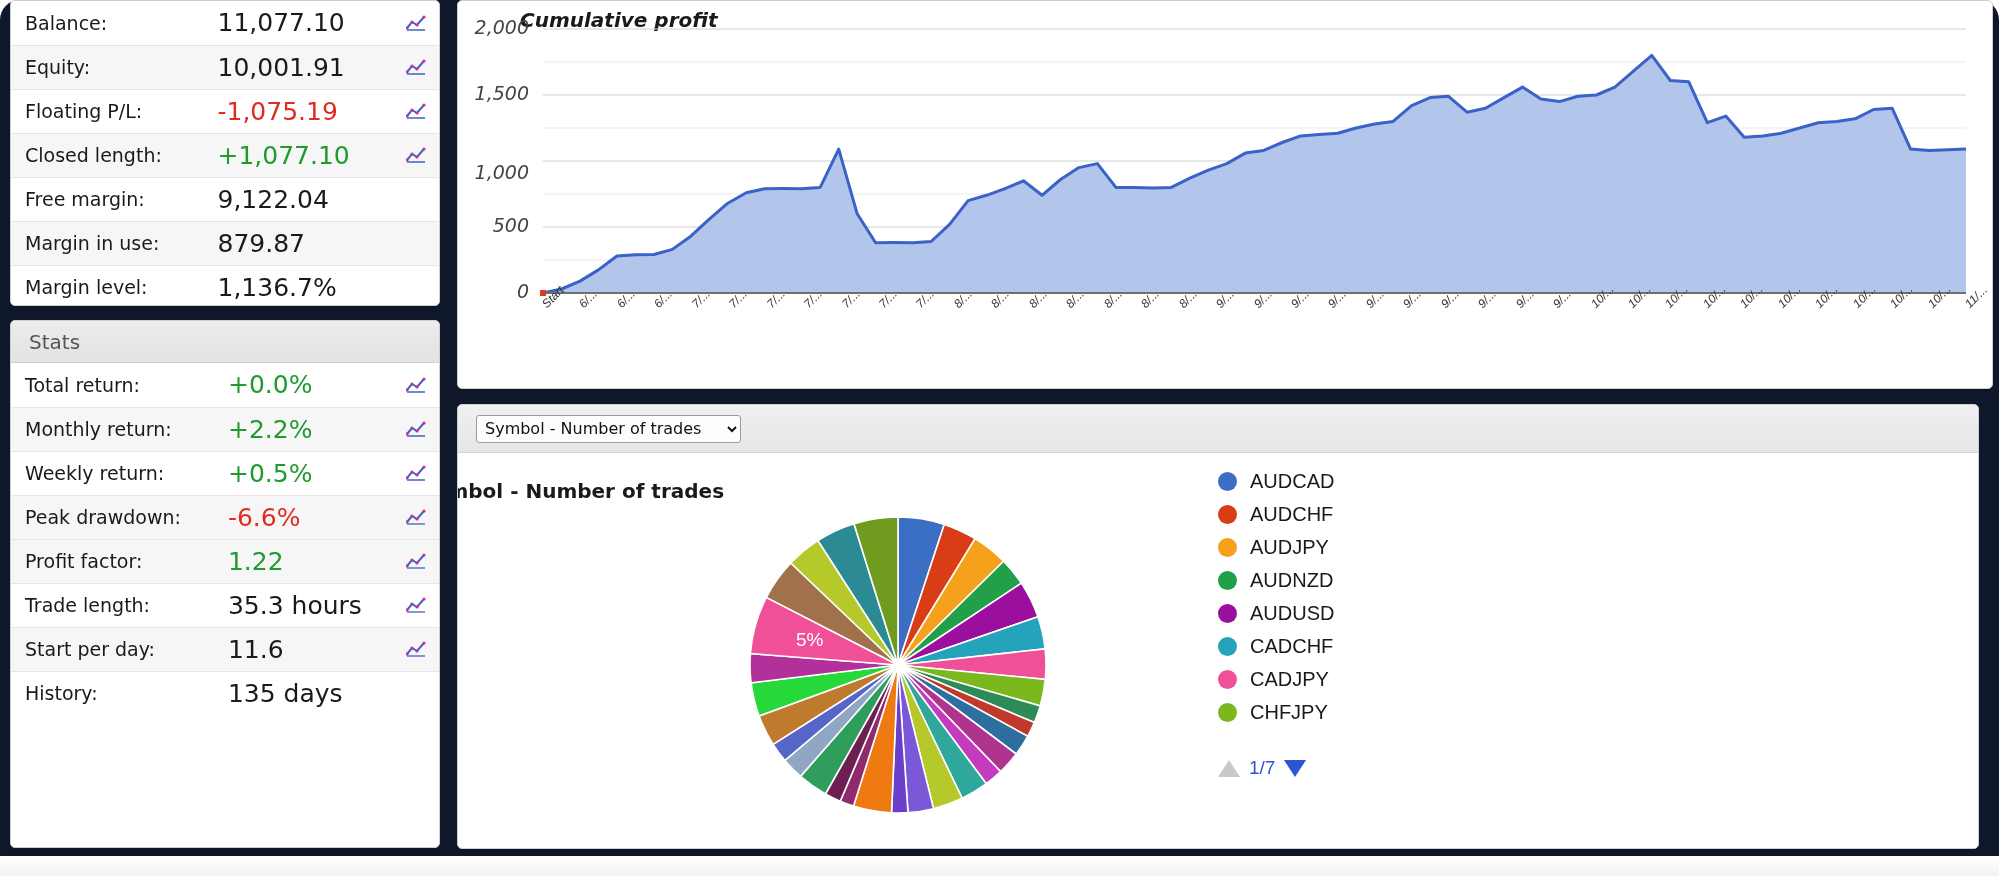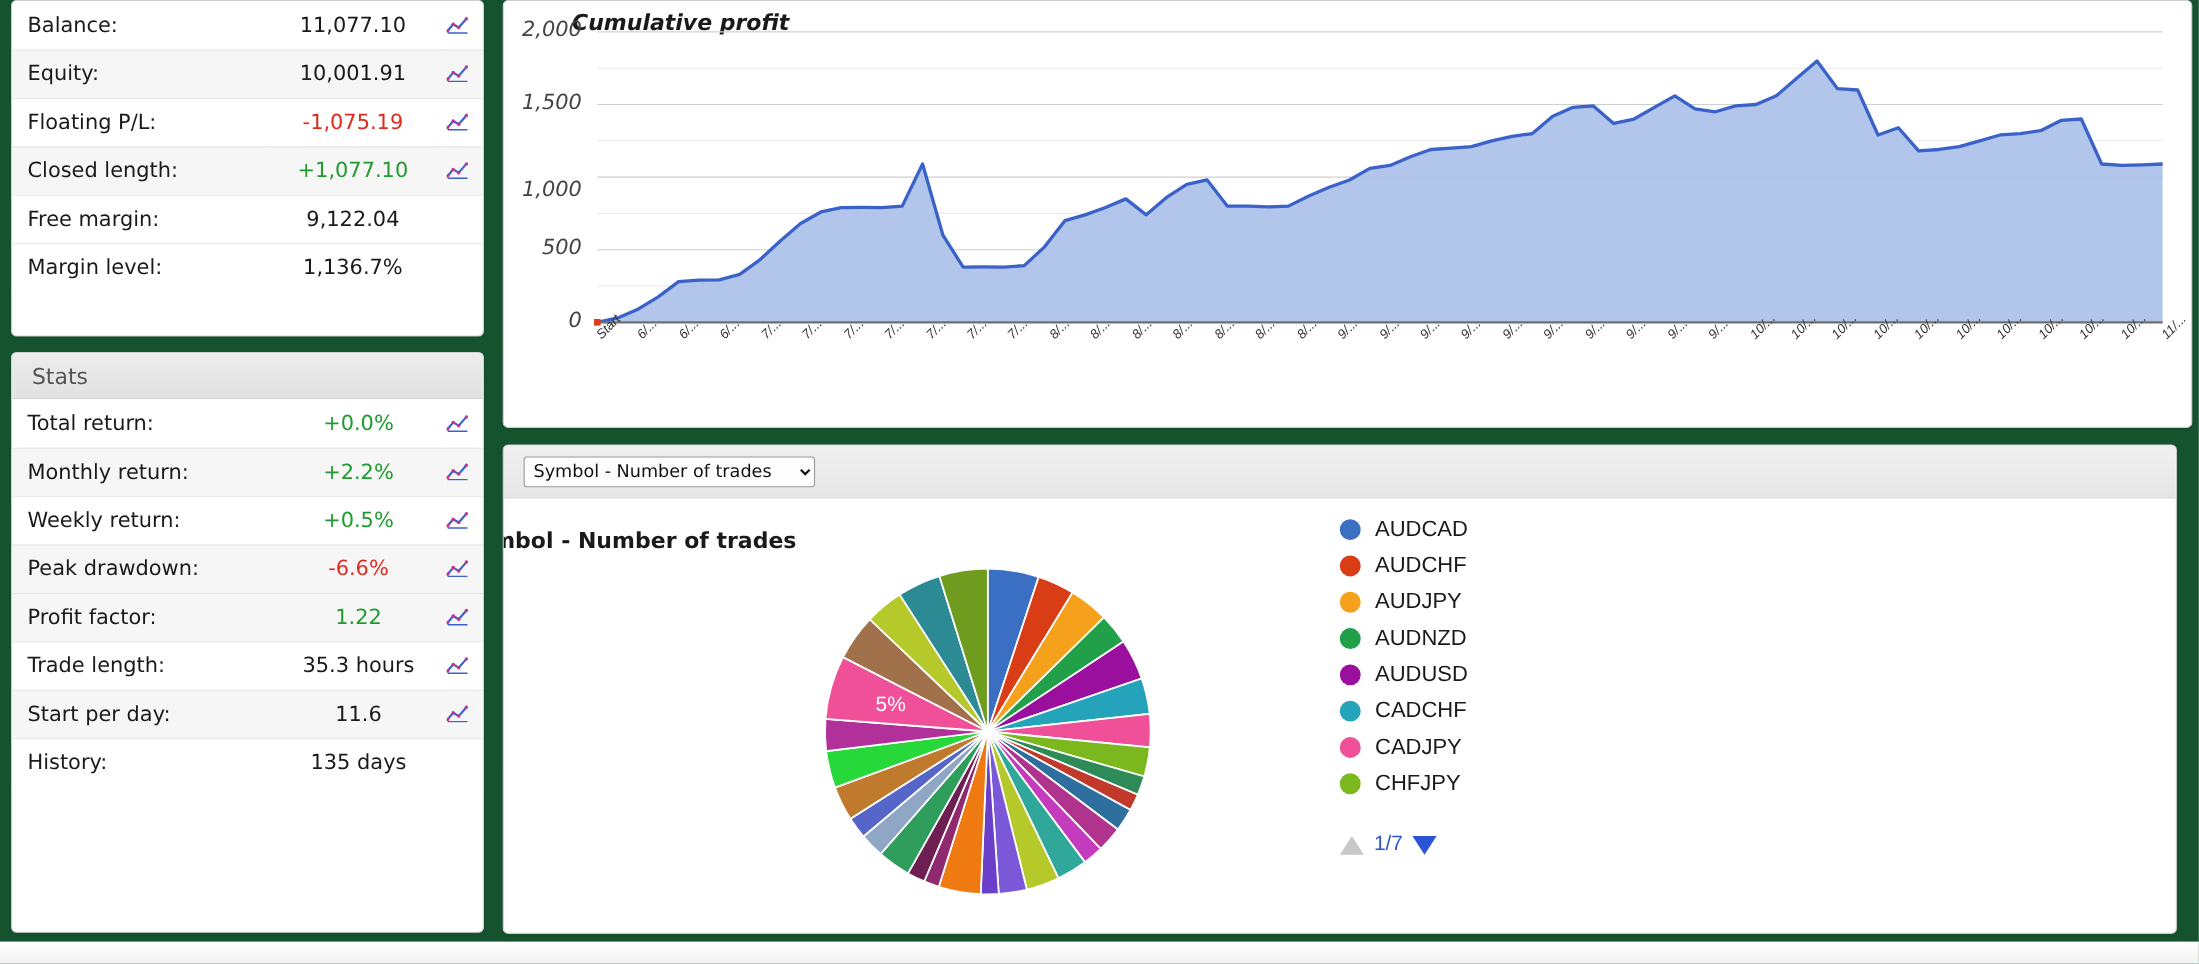--- a/index.html
+++ b/index.html
@@ -6,21 +6,22 @@
   html, body {
     margin: 0; padding: 0;
     width: 1999px; height: 876px;
     background: #ffffff;
     font-family: "DejaVu Sans", "Liberation Sans", sans-serif;
     overflow: hidden;
   }
   #root {
     position: relative;
     width: 1999px; height: 876px;
-    background: #14532d;
+    background: #0f172a;
+    border-radius: 20px;
   }
 
   
   .panel {
     position: absolute;
     background: #ffffff;
     border: 1px solid #cfcfcf;
     border-radius: 5px;
     box-shadow: 0 1px 2px rgba(0,0,0,0.07);
     overflow: hidden;
@@ -33,22 +34,22 @@
   .kv-row.even { background: #f6f6f6; }
   .kv-row td { border-bottom: 1px solid #e6e6e6; vertical-align: middle; }
   .kv-row:last-child td { border-bottom: none; }
   .kv-label {
     padding-left: 14px;
     font-size: 19px;
     color: #1a1a1a;
     white-space: nowrap;
   }
   .kv-value {
-    text-align: center;
-    font-size: 19px;
+    text-align: left;
+    font-size: 25px;
     color: #1a1a1a;
     white-space: nowrap;
     padding-right: 6px;
   }
   .kv-value.pos { color: #1f9b2f; }
   .kv-value.neg { color: #e02b20; }
   .kv-icon-cell { width: 34px; padding-right: 10px; }
   .mini-chart-icon { display: block; width: 20px; height: 16px; }
 
   .panel-header {
@@ -214,20 +215,25 @@
                 <circle cx="6" cy="7" r="1.6" fill="#d0318a"></circle>
                 <circle cx="11" cy="10" r="1.6" fill="#d0318a"></circle>
                 <circle cx="18" cy="2" r="1.6" fill="#d0318a"></circle>
                 <polyline points="1,15 19,15" stroke="#3a62c8" stroke-width="1.3" fill="none"></polyline>
               </svg>
             </td>
           </tr>
           <tr class="kv-row odd">
             <td class="kv-label">Free margin:</td>
             <td class="kv-value">9,122.04</td>
+            <td class="kv-icon-cell"></td>
+          </tr>
+          <tr class="kv-row even">
+            <td class="kv-label">Margin in use:</td>
+            <td class="kv-value">879.87</td>
             <td class="kv-icon-cell"></td>
           </tr>
           <tr class="kv-row odd">
             <td class="kv-label">Margin level:</td>
             <td class="kv-value">1,136.7%</td>
             <td class="kv-icon-cell"></td>
           </tr>
         </tbody>
     </table>
   </div>

